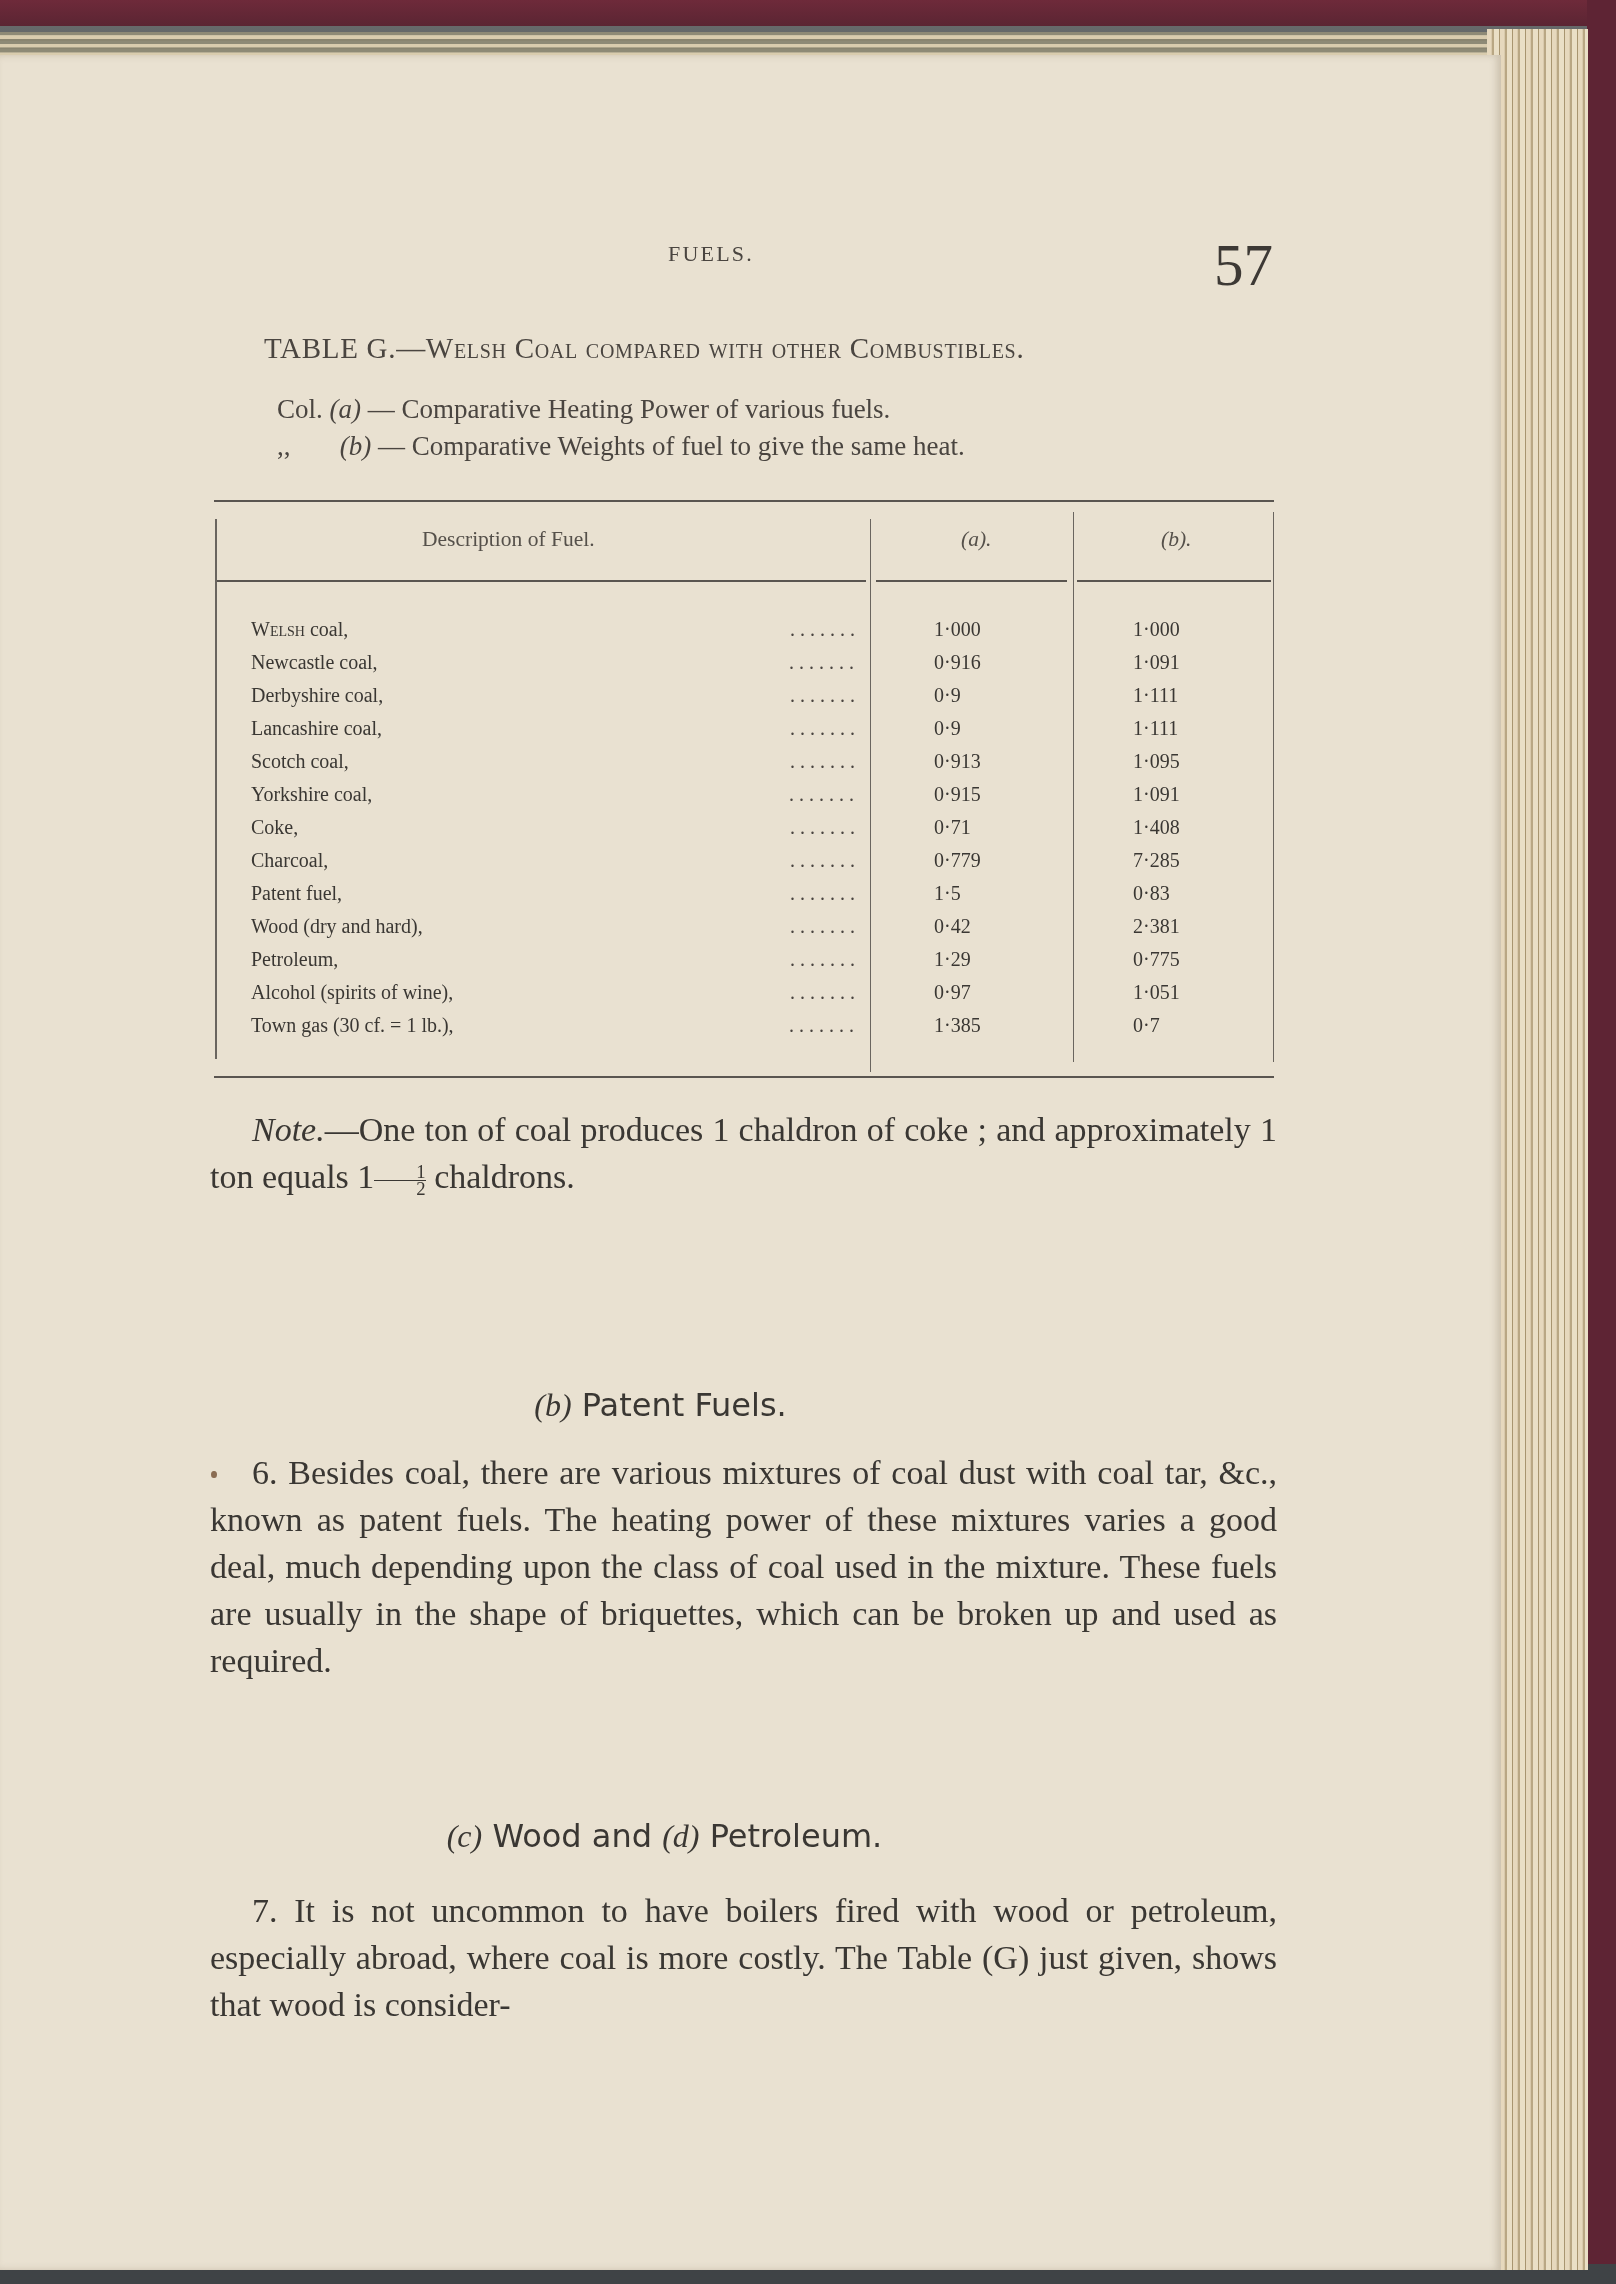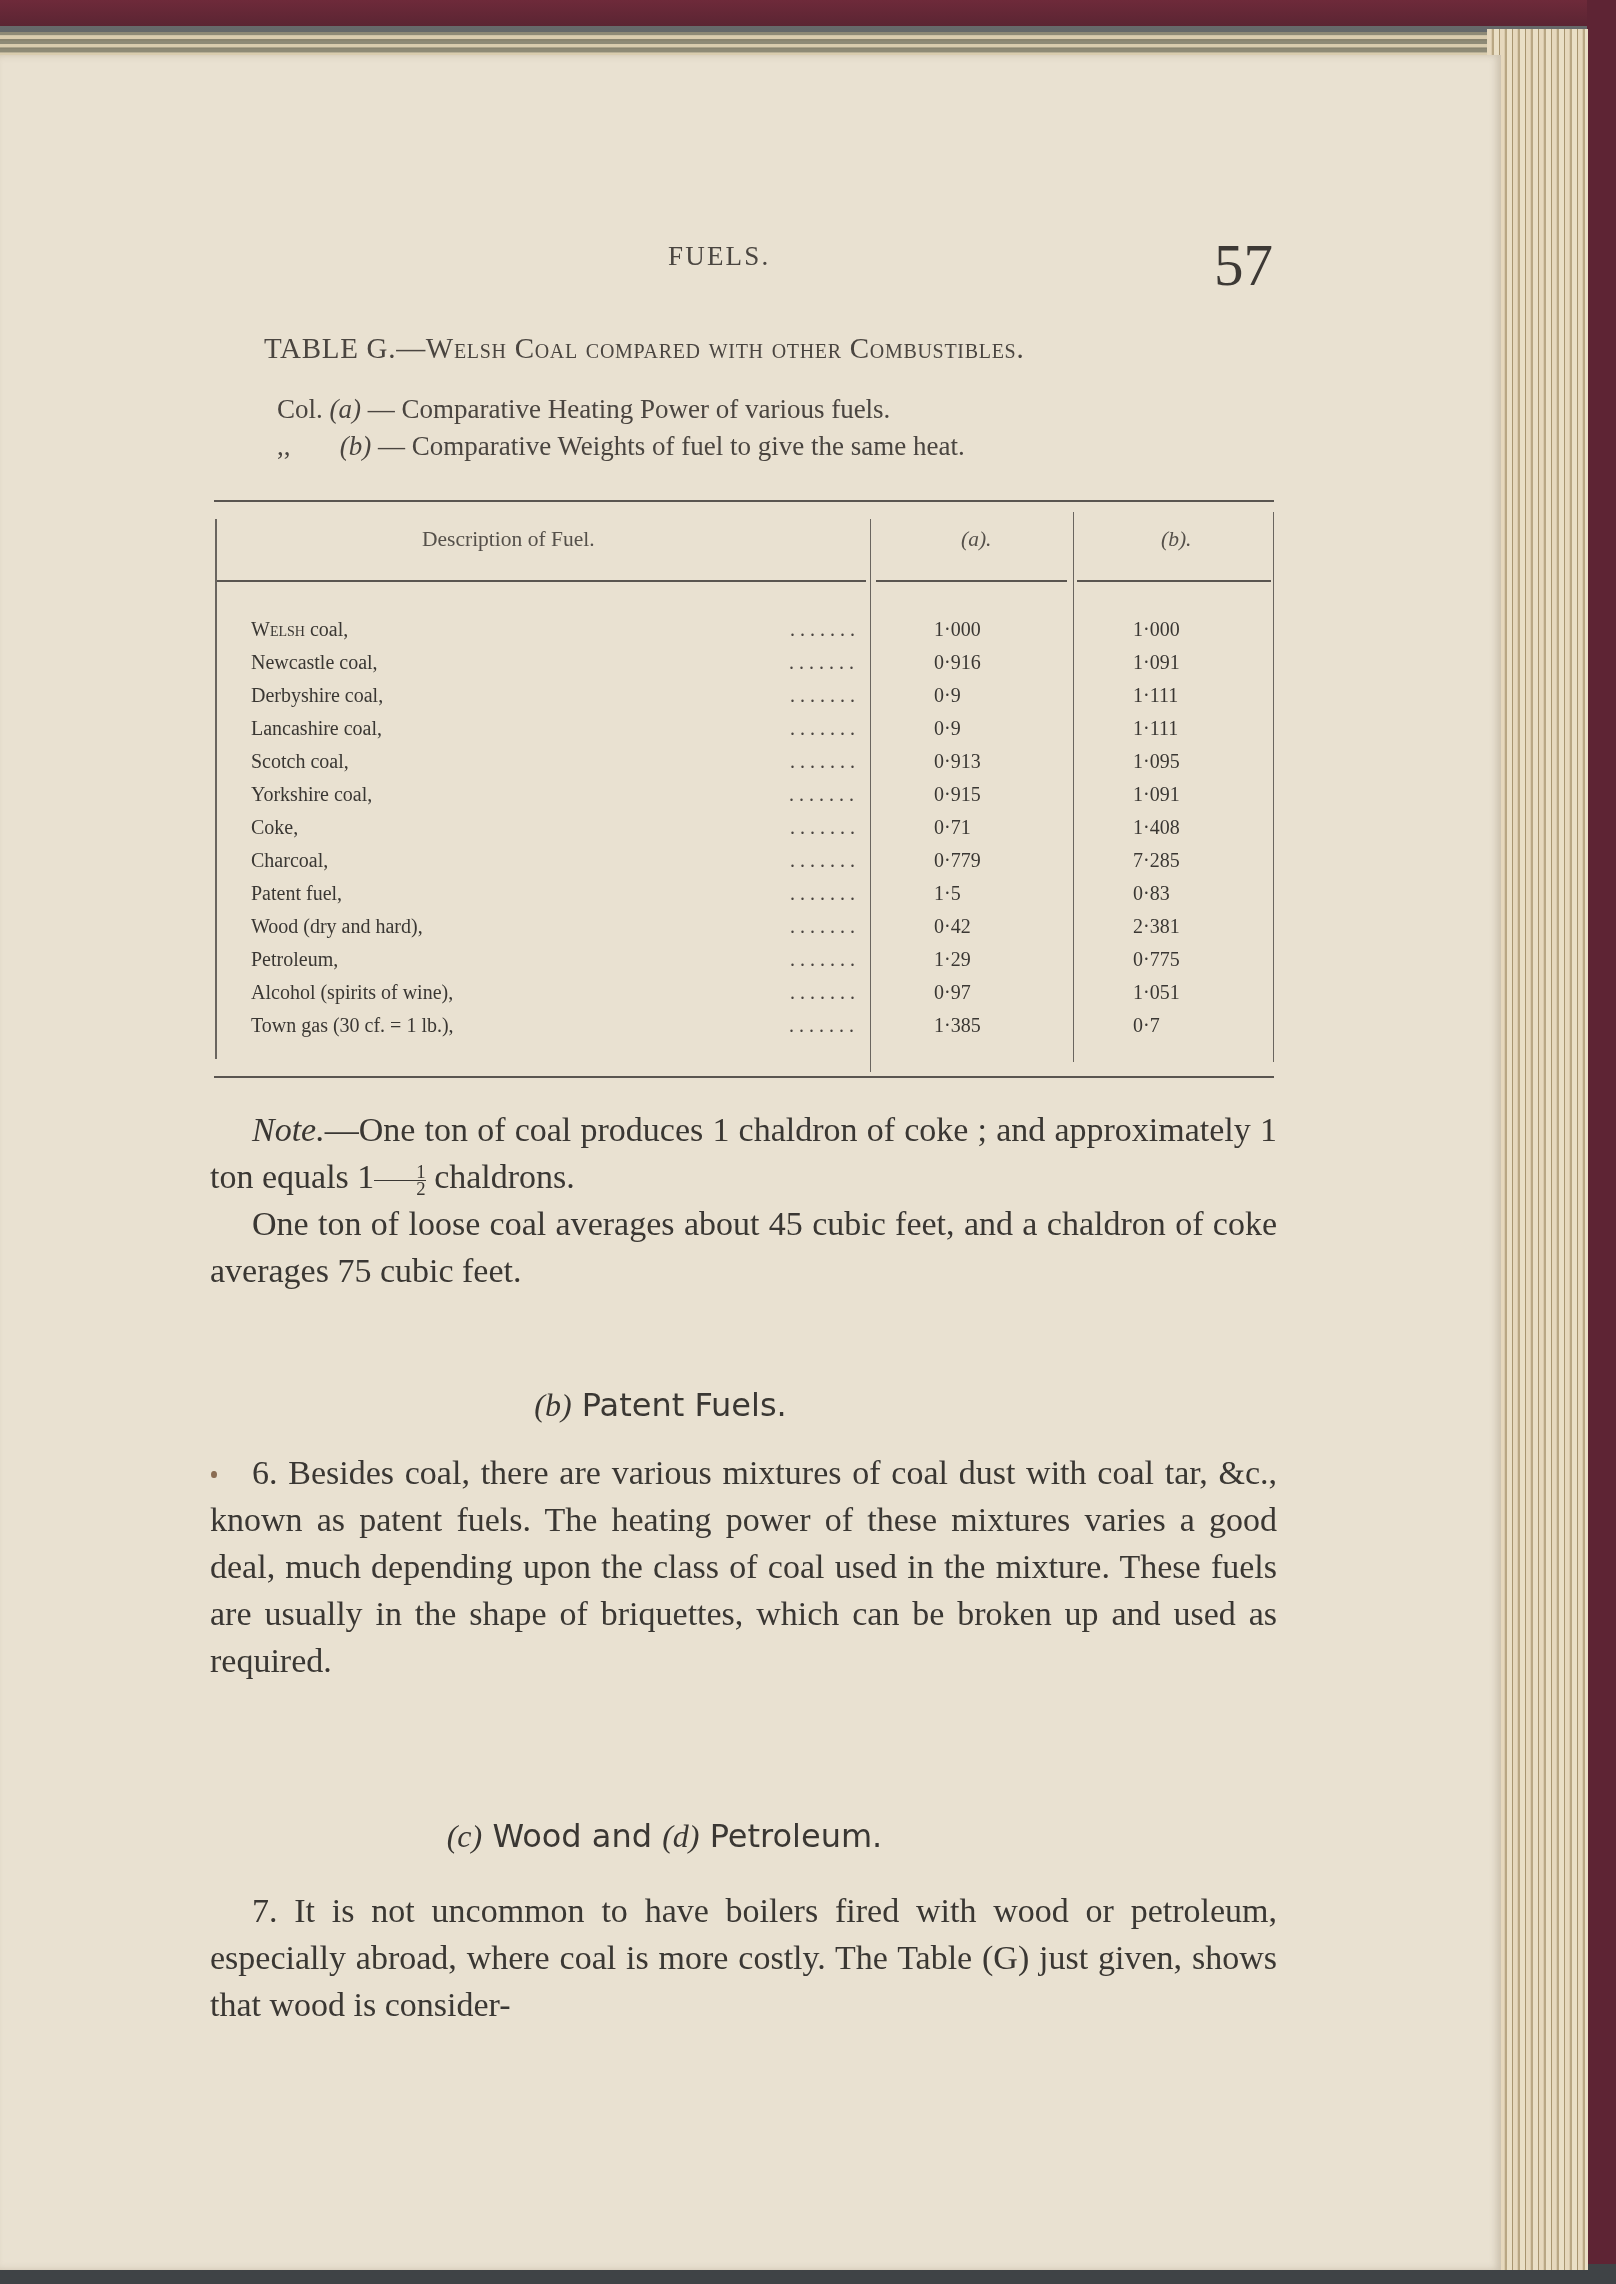--- a/index.html
+++ b/index.html
@@ -37,21 +37,21 @@
     position: absolute; left: 0; top: 55px; width: 1501px; height: 2215px;
     background: #e9e1d1;
     box-shadow: inset -4.3px 0 7.2px rgba(120,100,70,0.25);
   }
   
   .running-head {
     position: absolute; top: 185px; left: 0; width: 1501px; height: 57px;
   }
   .running-title {
     position: absolute; left: 668px; top: 56px;
-    font-size: 27px; letter-spacing: 2.2px; color: #4a4540;
+    font-size: 22px; letter-spacing: 2.2px; color: #4a4540;
   }
   .page-number {
     position: absolute; left: 1214px; top: 46px;
     font-size: 59px; color: #3d3935;
   }
   .table-title {
     position: absolute; left: 264px; top: 332px;
     font-size: 29px; letter-spacing: 0.7px; color: #4a4540;
     font-variant: small-caps;
   }
@@ -248,21 +248,20 @@
         <span class="dots" style="left: 328px; width: 312px; overflow: hidden; white-space: nowrap; direction: rtl;">.   .   .   .   .   .   .</span>
         <span class="va">1·385</span>
         <span class="vb">0·7</span>
       </div>
     </div>
   <div class="rule-bottom"></div>
 </div>
 
 <div class="body-text note-block">
   <p><i>Note.</i><span>—One ton of coal produces 1 chaldron of coke ; and approximately 1 ton equals 1</span><span class="frac"><span class="num">1</span><span>2</span></span><span> chaldrons.</span></p>
-  <p>One ton of loose coal averages about 45 cubic feet, and a chaldron of coke averages 75 cubic feet.</p>
 </div>
 
 <div class="section-heading b"><i>(b)</i><span> Patent Fuels.</span></div>
 <div class="body-text para6">
   <p>6. Besides coal, there are various mixtures of coal dust with coal tar, &amp;c., known as patent fuels.  The heating power of these mixtures varies a good deal, much depending upon the class of coal used in the mixture.  These fuels are usually in the shape of briquettes, which can be broken up and used as required.</p>
 </div>
 <div class="specks" style="left:211px; top:1471px;"></div>
 
 <div class="section-heading c"><i>(c)</i><span> Wood and </span><i>(d)</i><span> Petroleum.</span></div>
 <div class="body-text para7">

